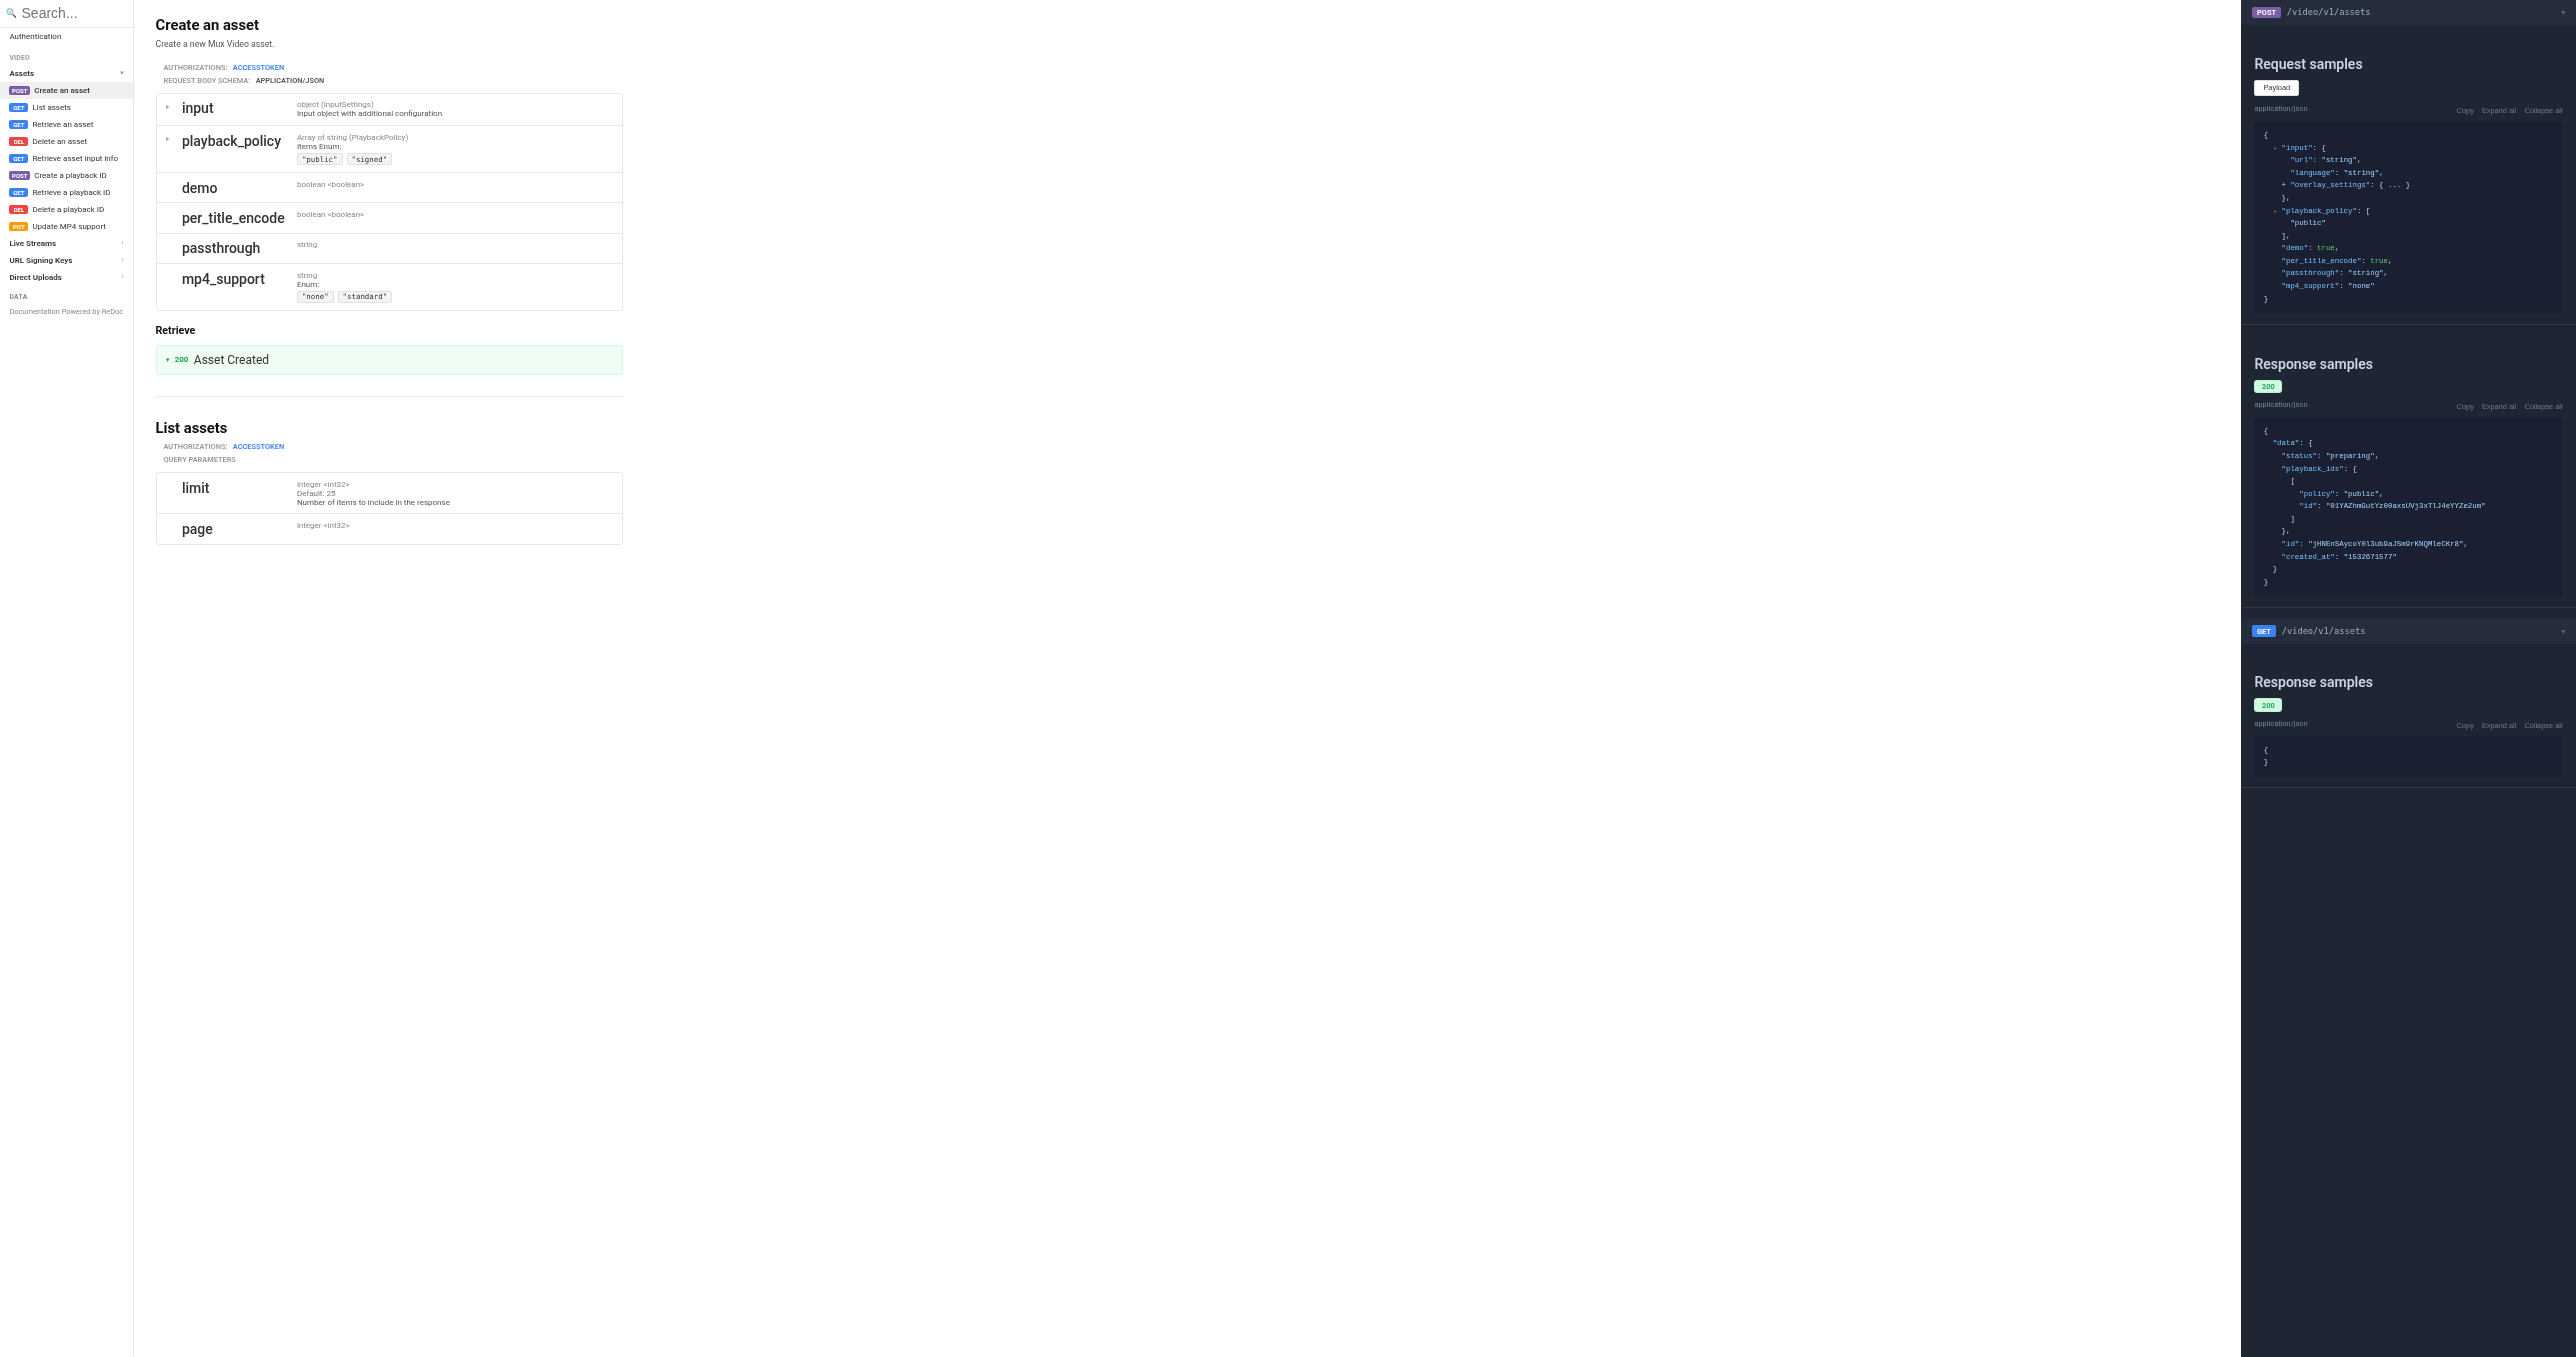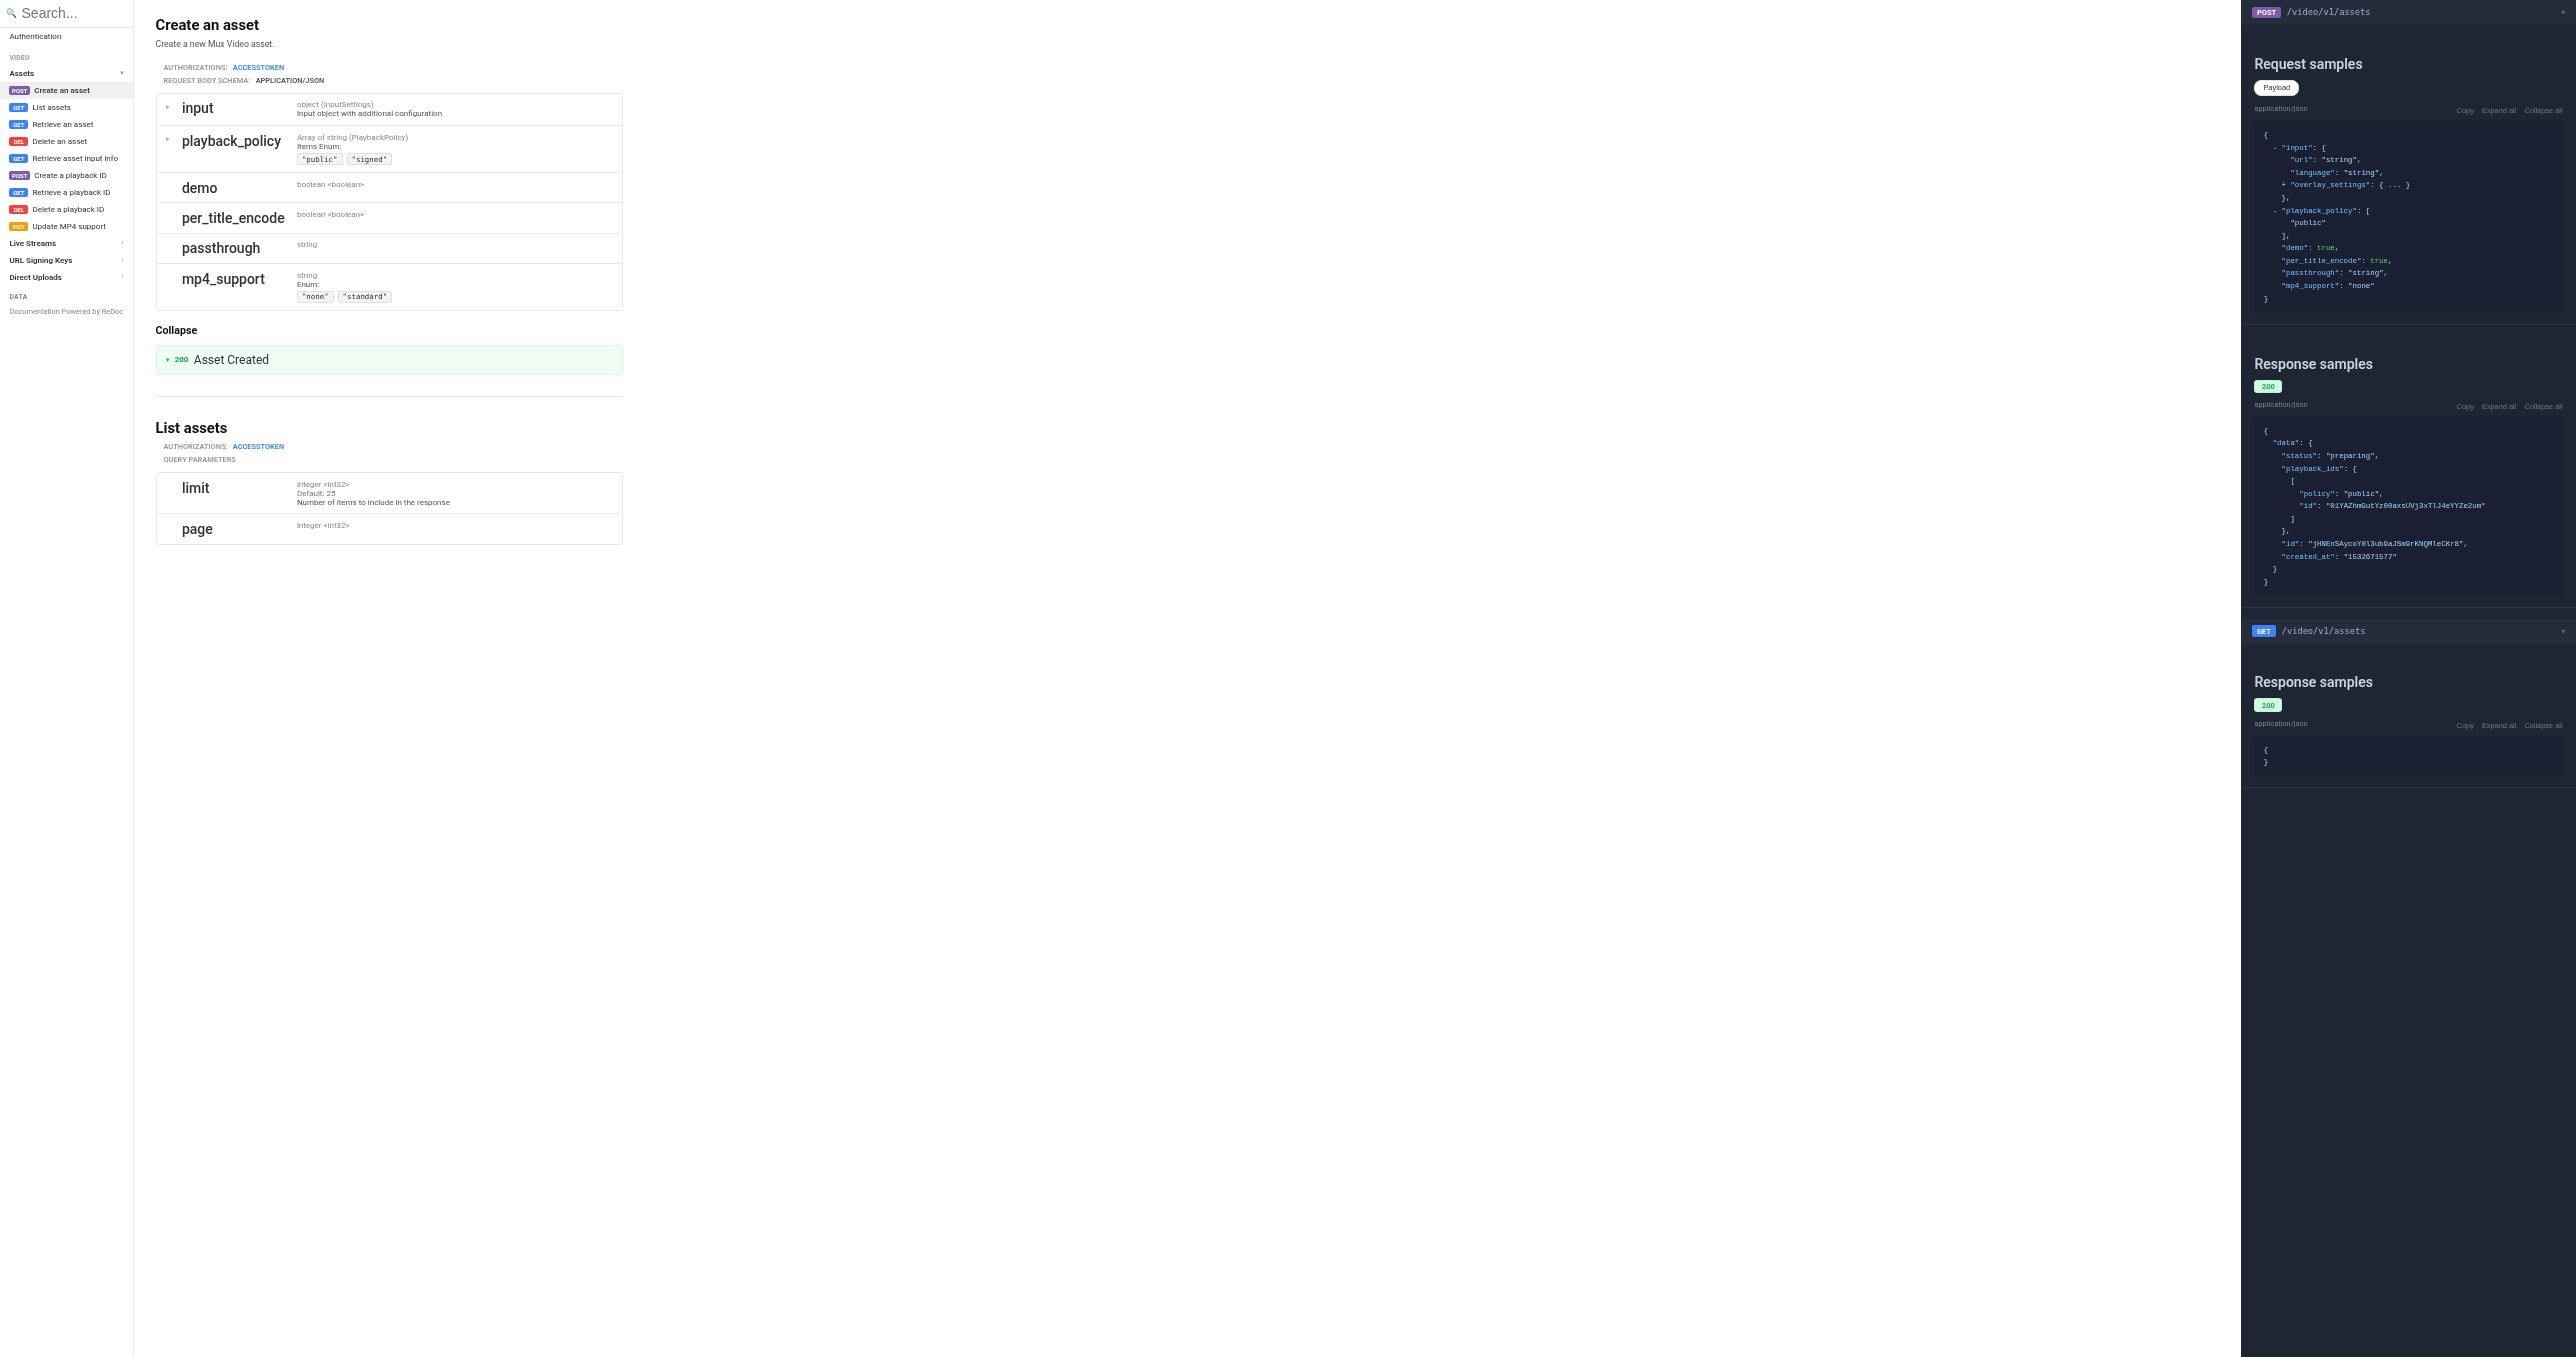--- a/index.html
+++ b/index.html
@@ -220,21 +220,21 @@
     }
 
     .tab-bar {
       display: flex;
       gap: 2.7px;
       margin-bottom: 8px;
     }
     .tab-btn {
       font-size: 7.4px;
       padding: 2.7px 8px;
-      border-radius: 7px;
+      border-radius: 2px;
       cursor: pointer;
       border: 0.7px solid transparent;
       color: #888;
       background: transparent;
     }
     .tab-btn.active {
       background: #fff;
       color: #333;
       border-color: #e0e0e0;
     }
@@ -450,21 +450,21 @@
           <span class="type-tag">string</span><br>
           Enum:
           <div class="enum-values">
             <span class="enum-chip">"none"</span>
             <span class="enum-chip">"standard"</span>
           </div>
         </span>
       </div>
     </div>
 
-    <h3 class="responses-title">Collapse</h3>
+    <h3 class="responses-title">Retrieve</h3>
     <div class="response-row">
       <span class="chevron-down">▾</span>
       <span class="response-code">200</span>
       <span class="response-desc">Asset Created</span>
     </div>
 
     <hr class="divider">
 
     <h1 class="section-title">List assets</h1>
 

